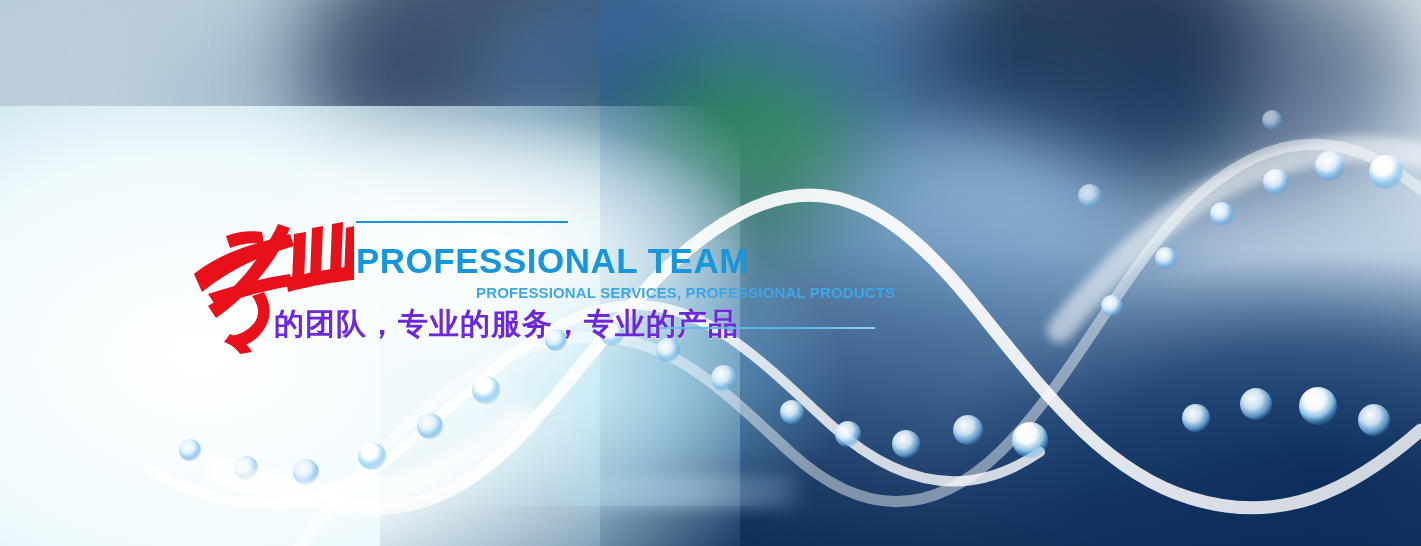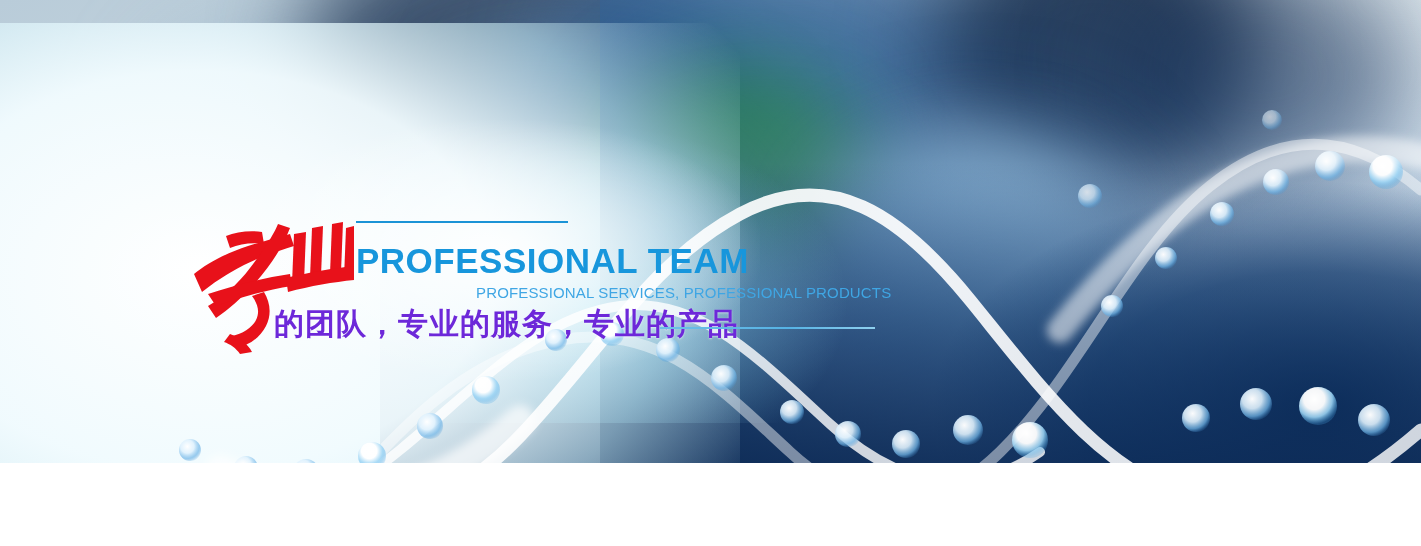--- a/index.html
+++ b/index.html
@@ -7,21 +7,21 @@
     padding: 0;
     background: #ffffff;
   }
   body {
     font-family: "Liberation Sans", sans-serif;
   }
 
   .banner {
     position: relative;
     width: 1421px;
-    height: 463px;
+    height: 546px;
     overflow: hidden;
     background: #c3d3de;
   }
 
   
   .bg-base {
     position: absolute;
     inset: 0;
     background:
       linear-gradient(160deg, #b9ccd9 0%, #c6d5de 30%, #dfe9ef 55%, #eef5f8 75%, #ffffff 100%);
@@ -133,21 +133,21 @@
     color: #1796dc;
     white-space: nowrap;
     line-height: 1;
   }
 
   .subhead {
     position: absolute;
     left: 476px;
     top: 285px;
     font-size: 15px;
-    font-weight: normal;
+    font-weight: bold;
     letter-spacing: .15px;
     color: #3fa6e4;
     white-space: nowrap;
     line-height: 1;
     text-align: right;
   }
 
   .tagline {
     position: absolute;
     left: 274px;

